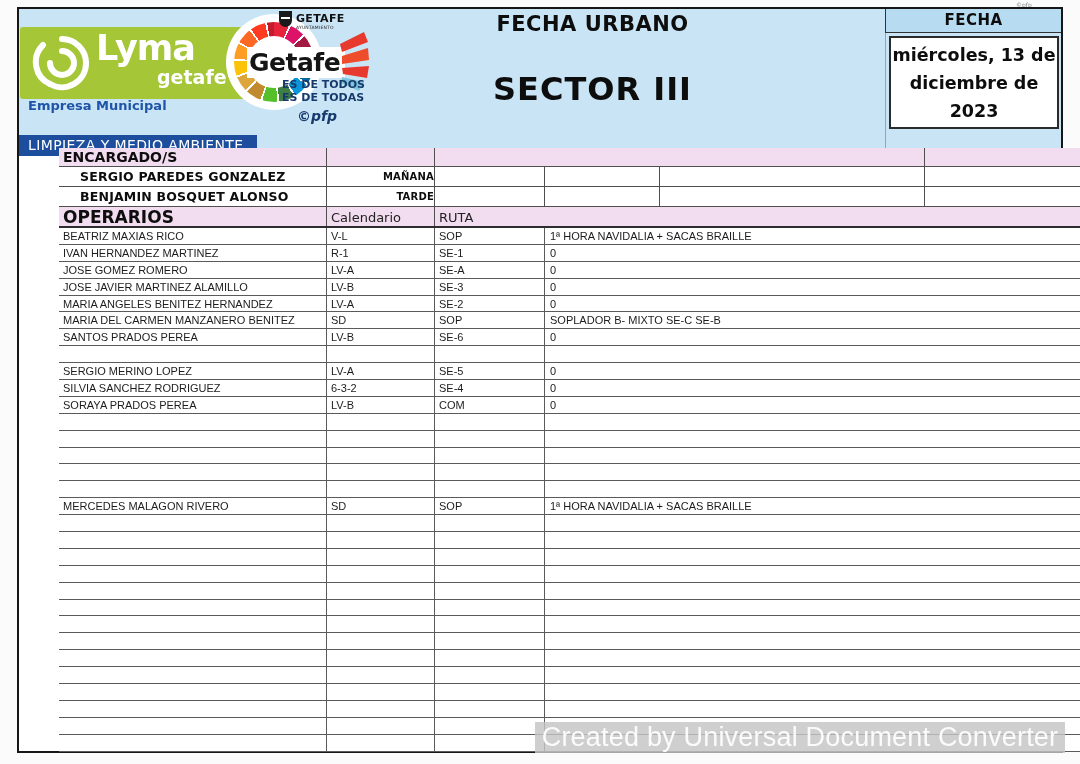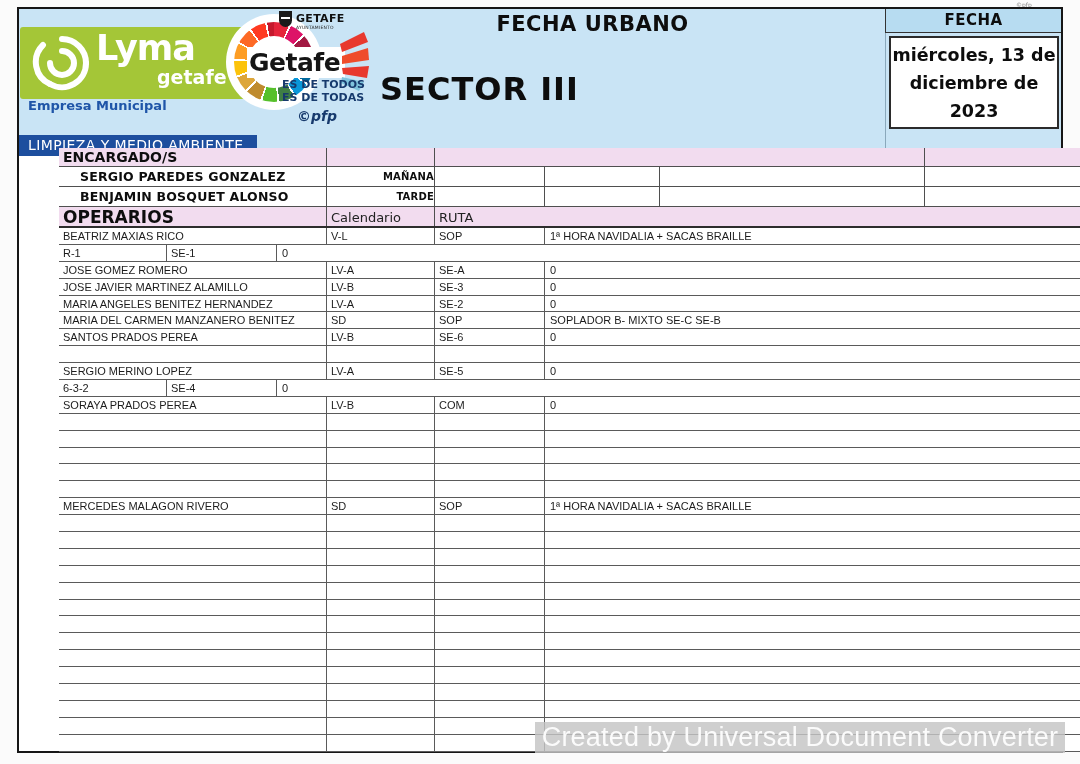--- a/index.html
+++ b/index.html
@@ -42,21 +42,21 @@
   .crest{left:279px;top:11px;width:13px;height:16px;background:#1a1a1a;
          border-radius:0 0 7px 7px;}
   .crest:after{content:"";position:absolute;left:2px;top:6px;width:9px;height:2px;background:#fff;}
   .crest-title{left:296px;top:12px;font-size:11px;font-weight:bold;color:#101010;letter-spacing:.3px;}
   .crest-sub{left:296px;top:25px;font-size:4.5px;color:#2a2a2a;letter-spacing:.2px;}
   .slogan{left:282px;top:78px;font-size:11px;font-weight:bold;color:#173a6d;line-height:13px;}
   .pfp-logo{left:297px;top:108px;font-size:14px;font-weight:bold;font-style:italic;color:#173a6d;}
 
   
   .title1{left:400px;top:12px;width:385px;text-align:center;font-size:21px;font-weight:bold;color:#0d0d0d;letter-spacing:.5px;}
-  .title2{left:380px;top:70px;width:385px;font-size:32px;font-weight:bold;color:#0d0d0d;letter-spacing:1px;}
+  .title2{left:400px;top:70px;width:385px;text-align:center;font-size:32px;font-weight:bold;color:#0d0d0d;letter-spacing:1px;}
 
   
   .fecha-cell{left:885px;top:9px;width:176px;height:24px;background:var(--fecha-blue);
       border-left:1px solid #333;border-bottom:1px solid #333;text-align:center;
       font-size:15px;font-weight:bold;color:#0d0d0d;line-height:23px;letter-spacing:.5px;}
   .fecha-colline{left:885px;top:33px;width:1px;height:115px;background:#8aa8bb;}
   .fecha-box{left:889px;top:36px;width:170px;height:93px;background:#fff;border:2px solid #2b2b2b;
       display:flex;flex-direction:column;justify-content:center;text-align:center;
       font-size:17.5px;font-weight:bold;color:#0d0d0d;line-height:28px;}
   .pfp-tiny{left:1016px;top:1px;font-size:6px;color:#8a8a8a;}
@@ -179,20 +179,21 @@
   </div>
 
   <div id="op-rows">
       <div class="op-row">
         <div class="c-name">BEATRIZ MAXIAS RICO</div>
         <div class="c-cal">V-L</div>
         <div class="c-ruta">SOP</div>
         <div class="c-notas">1ª HORA NAVIDALIA + SACAS BRAILLE</div>
       </div>
       <div class="op-row">
+        <div class="c-name">IVAN HERNANDEZ MARTINEZ</div>
         <div class="c-cal">R-1</div>
         <div class="c-ruta">SE-1</div>
         <div class="c-notas">0</div>
       </div>
       <div class="op-row">
         <div class="c-name">JOSE GOMEZ ROMERO</div>
         <div class="c-cal">LV-A</div>
         <div class="c-ruta">SE-A</div>
         <div class="c-notas">0</div>
       </div>
@@ -226,20 +227,21 @@
         <div class="c-ruta"></div>
         <div class="c-notas"></div>
       </div>
       <div class="op-row">
         <div class="c-name">SERGIO MERINO LOPEZ</div>
         <div class="c-cal">LV-A</div>
         <div class="c-ruta">SE-5</div>
         <div class="c-notas">0</div>
       </div>
       <div class="op-row">
+        <div class="c-name">SILVIA SANCHEZ RODRIGUEZ</div>
         <div class="c-cal">6-3-2</div>
         <div class="c-ruta">SE-4</div>
         <div class="c-notas">0</div>
       </div>
       <div class="op-row">
         <div class="c-name">SORAYA PRADOS PEREA</div>
         <div class="c-cal">LV-B</div>
         <div class="c-ruta">COM</div>
         <div class="c-notas">0</div>
       </div>

